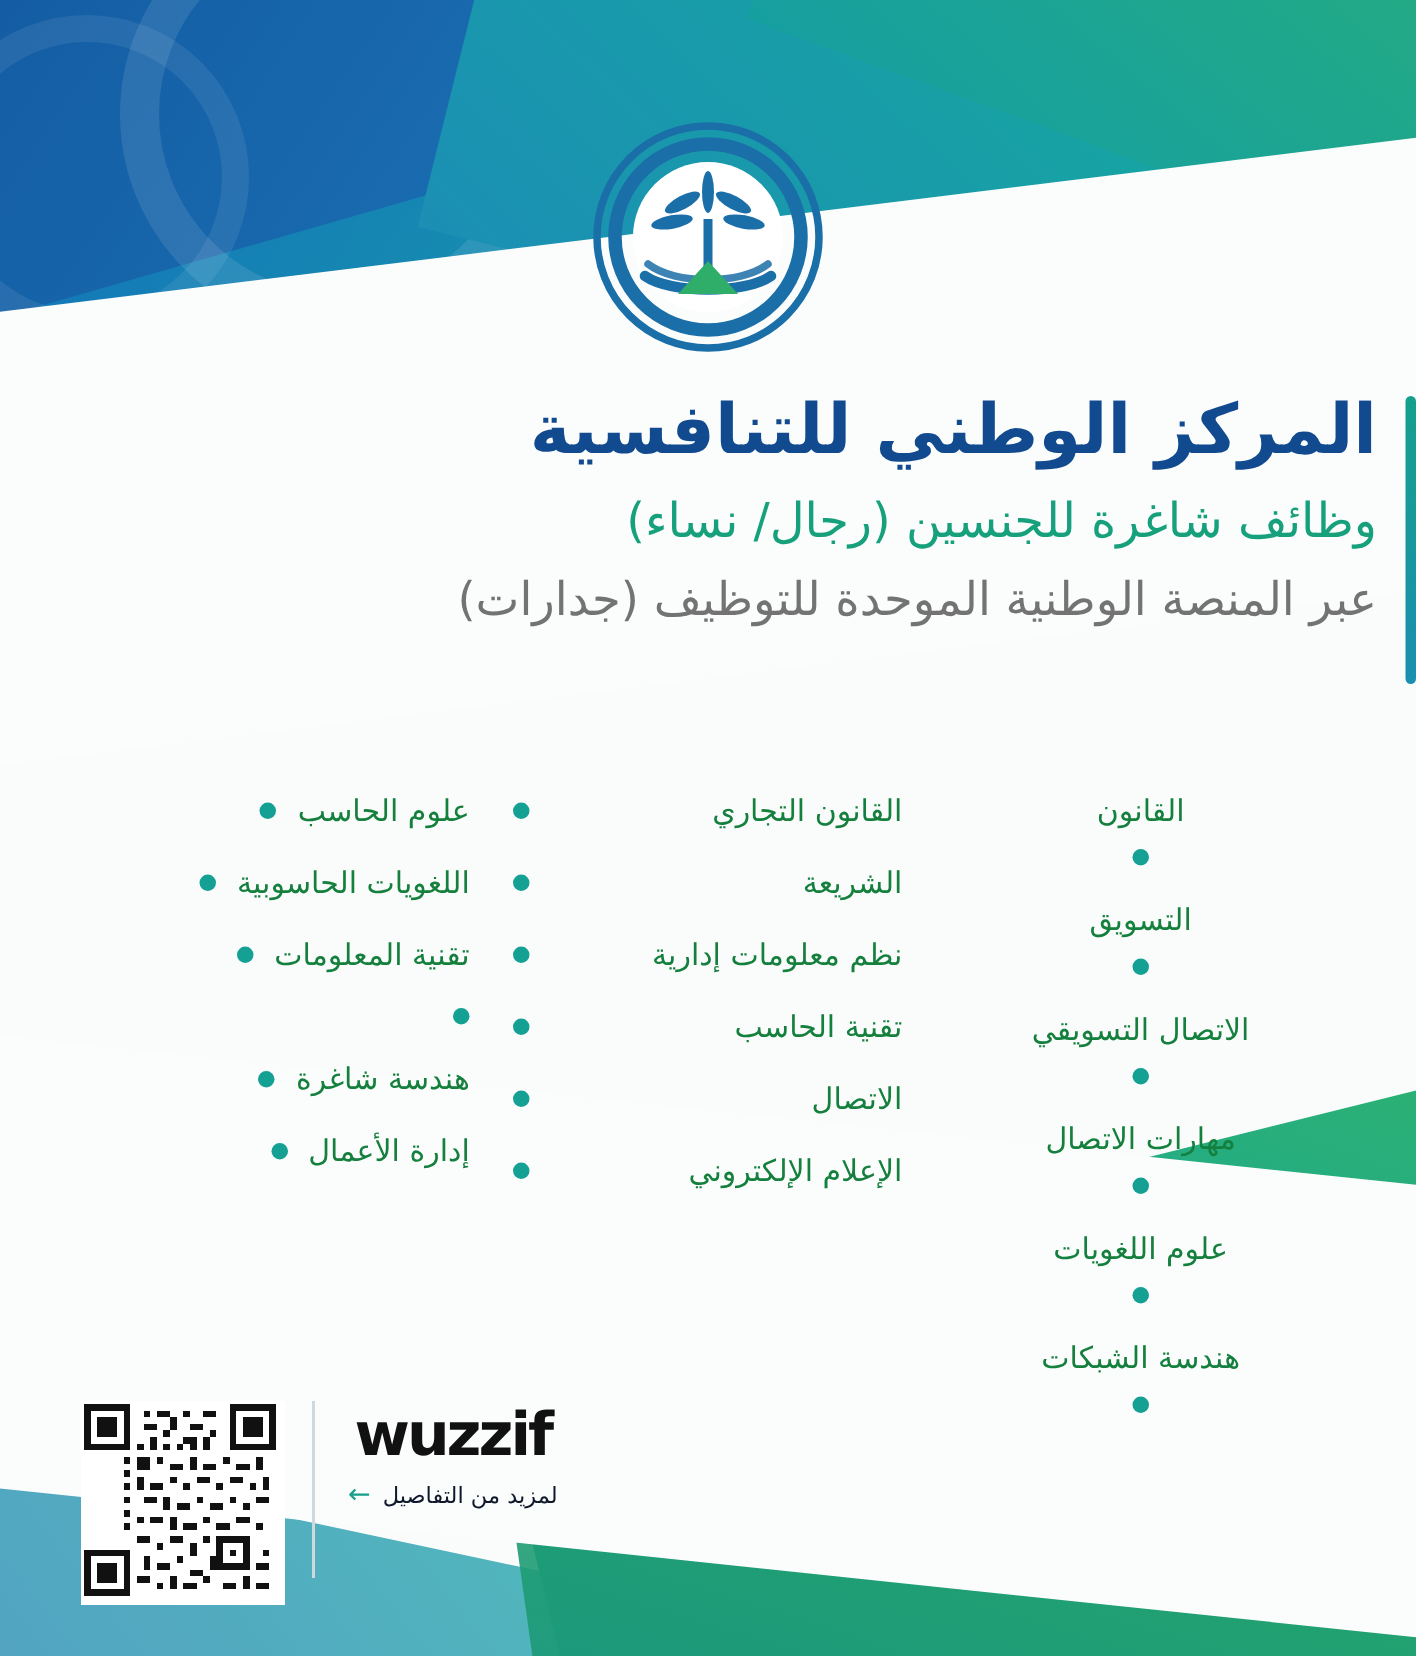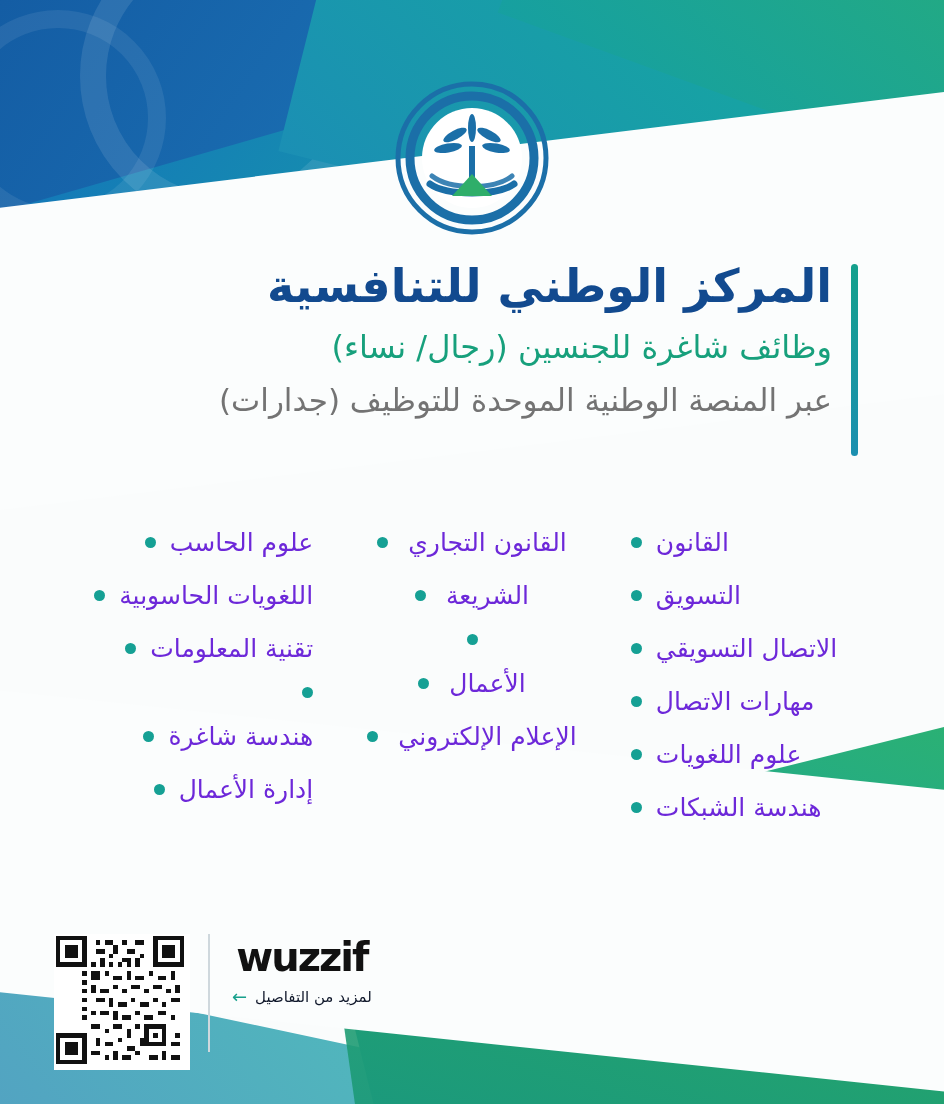--- a/index.html
+++ b/index.html
@@ -91,21 +91,21 @@
   
   .logo-wrap{
     position:absolute;top:78px;left:50%;transform:translateX(-50%);
     width:160px;height:160px;
     display:flex;align-items:center;justify-content:center;
   }
 
   
   .head-block{
     position:absolute;top:258px;left:0;right:0;
-    padding-right:86px;padding-left:86px;
+    padding-left:86px;
     direction:rtl;
   }
   .head-inner{position:relative;padding-right:26px;}
   .head-bar{
     position:absolute;top:6px;right:0;
     width:7px;height:192px;border-radius:4px;
     background:linear-gradient(180deg,#14a08c 0%,#1b8fb0 100%);
   }
   .title-main{
     font-size:46px;font-weight:bold;color:#124a8f;
@@ -125,34 +125,34 @@
     position:absolute;top:528px;left:54px;right:54px;
     display:flex;flex-direction:row;
     justify-content:space-between;
     direction:rtl;
   }
   .col{display:flex;flex-direction:column;gap:24px;width:31%;}
   .item{
     display:flex;flex-direction:row;align-items:center;
     justify-content:flex-start;
     gap:14px;
-    font-size:25px;color:#6d28d9;
+    font-size:20px;color:#15803d;
     white-space:nowrap;
   }
   .col-1 .item{justify-content:flex-start;}
-  .col-2 .item{justify-content:center;gap:20px;}
+  .col-2 .item{justify-content:space-between;gap:20px;}
   .col-3 .item{justify-content:flex-end;}
   .bullet{
     width:11px;height:11px;border-radius:50%;
     background:#15a094;flex:0 0 auto;
     order:-1;
   }
   .col-3 .bullet{order:0;}
   .item .txt{display:inline-block;}
-  .col-3 .item{flex-direction:row;text-align:right;}
+  .col-3 .item{flex-direction:column;text-align:right;}
   .col-3 .item .bullet{margin-right:0;}
 
   
   .item{flex-direction:row;}
   .item .bullet{order:2;}
   .item .txt{order:1;}
 
   
   .footer{
     position:absolute;bottom:34px;left:54px;
@@ -266,24 +266,29 @@
     <div class="col col-2">
       <div class="item">
           <span class="txt">القانون التجاري</span>
           <span class="bullet"></span>
         </div>
       <div class="item">
           <span class="txt">الشريعة</span>
           <span class="bullet"></span>
         </div>
       <div class="item">
-          <span class="bullet"></span>
-        </div>
-      <div class="item">
-          <span class="txt">الأعمال</span>
+          <span class="txt">نظم معلومات إدارية</span>
+          <span class="bullet"></span>
+        </div>
+      <div class="item">
+          <span class="txt">تقنية الحاسب</span>
+          <span class="bullet"></span>
+        </div>
+      <div class="item">
+          <span class="txt">الاتصال</span>
           <span class="bullet"></span>
         </div>
       <div class="item">
           <span class="txt">الإعلام الإلكتروني</span>
           <span class="bullet"></span>
         </div>
     </div>
 
     <div class="col col-1">
       <div class="item">

